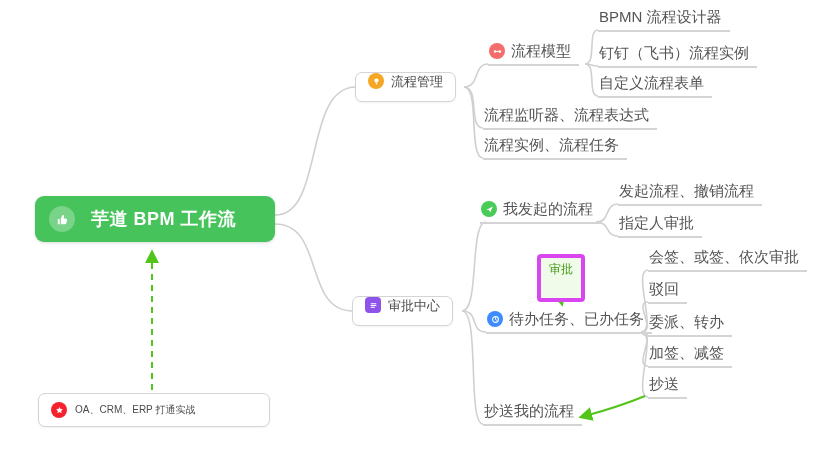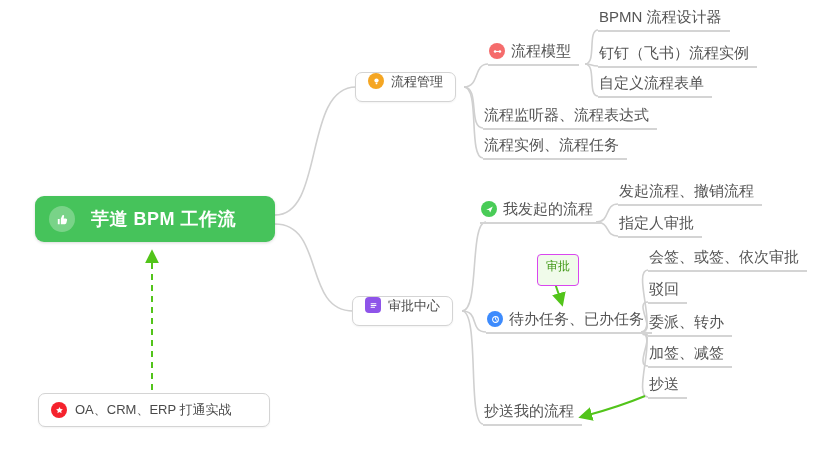--- a/index.html
+++ b/index.html
@@ -21,27 +21,27 @@
 
   
   .leaf{position:absolute;display:flex;align-items:center;gap:6px;font-size:15px;color:#555;
     border-bottom:2px solid #d4d4d4;padding:0 8px 4px 1px;white-space:nowrap;height:18px;cursor:pointer;}
 
   .cicon{width:16px;height:16px;border-radius:50%;display:inline-flex;align-items:center;
     justify-content:center;flex:none;}
   .cicon.sq{border-radius:4px;}
 
   
-  .badge{position:absolute;left:537px;top:254px;padding:3px 8px 10px;background:#f0fbea;
-    border:1px solid #d946ef;border-radius:4px;color:#3f9714;font-size:12px;white-space:nowrap;cursor:pointer;}
+  .badge{position:absolute;left:537px;top:254px;padding:3px 8px 20px;background:#f0fbea;
+    border:4px solid #d946ef;border-radius:4px;color:#3f9714;font-size:12px;white-space:nowrap;cursor:pointer;}
 
   
   .note-box{position:absolute;left:38px;top:393px;width:232px;height:34px;background:#fff;
     border:1px solid #d4d4d4;border-radius:7px;display:flex;align-items:center;gap:8px;
-    padding:0 12px;box-sizing:border-box;font-size:13px;color:#4a4a4a;white-space:nowrap;
+    padding:0 12px;box-sizing:border-box;font-size:10px;color:#4a4a4a;white-space:nowrap;
     box-shadow:0 1px 2px rgba(0,0,0,.05);cursor:pointer;}
 </style>
 </head>
 <body>
 
 <div class="canvas">
 
   <svg class="wires" width="814" height="453" viewBox="0 0 814 453">
     <defs>
       <marker id="arrowG" viewBox="0 0 10 10" refX="8" refY="5" markerWidth="7" markerHeight="7" orient="auto-start-reverse">

